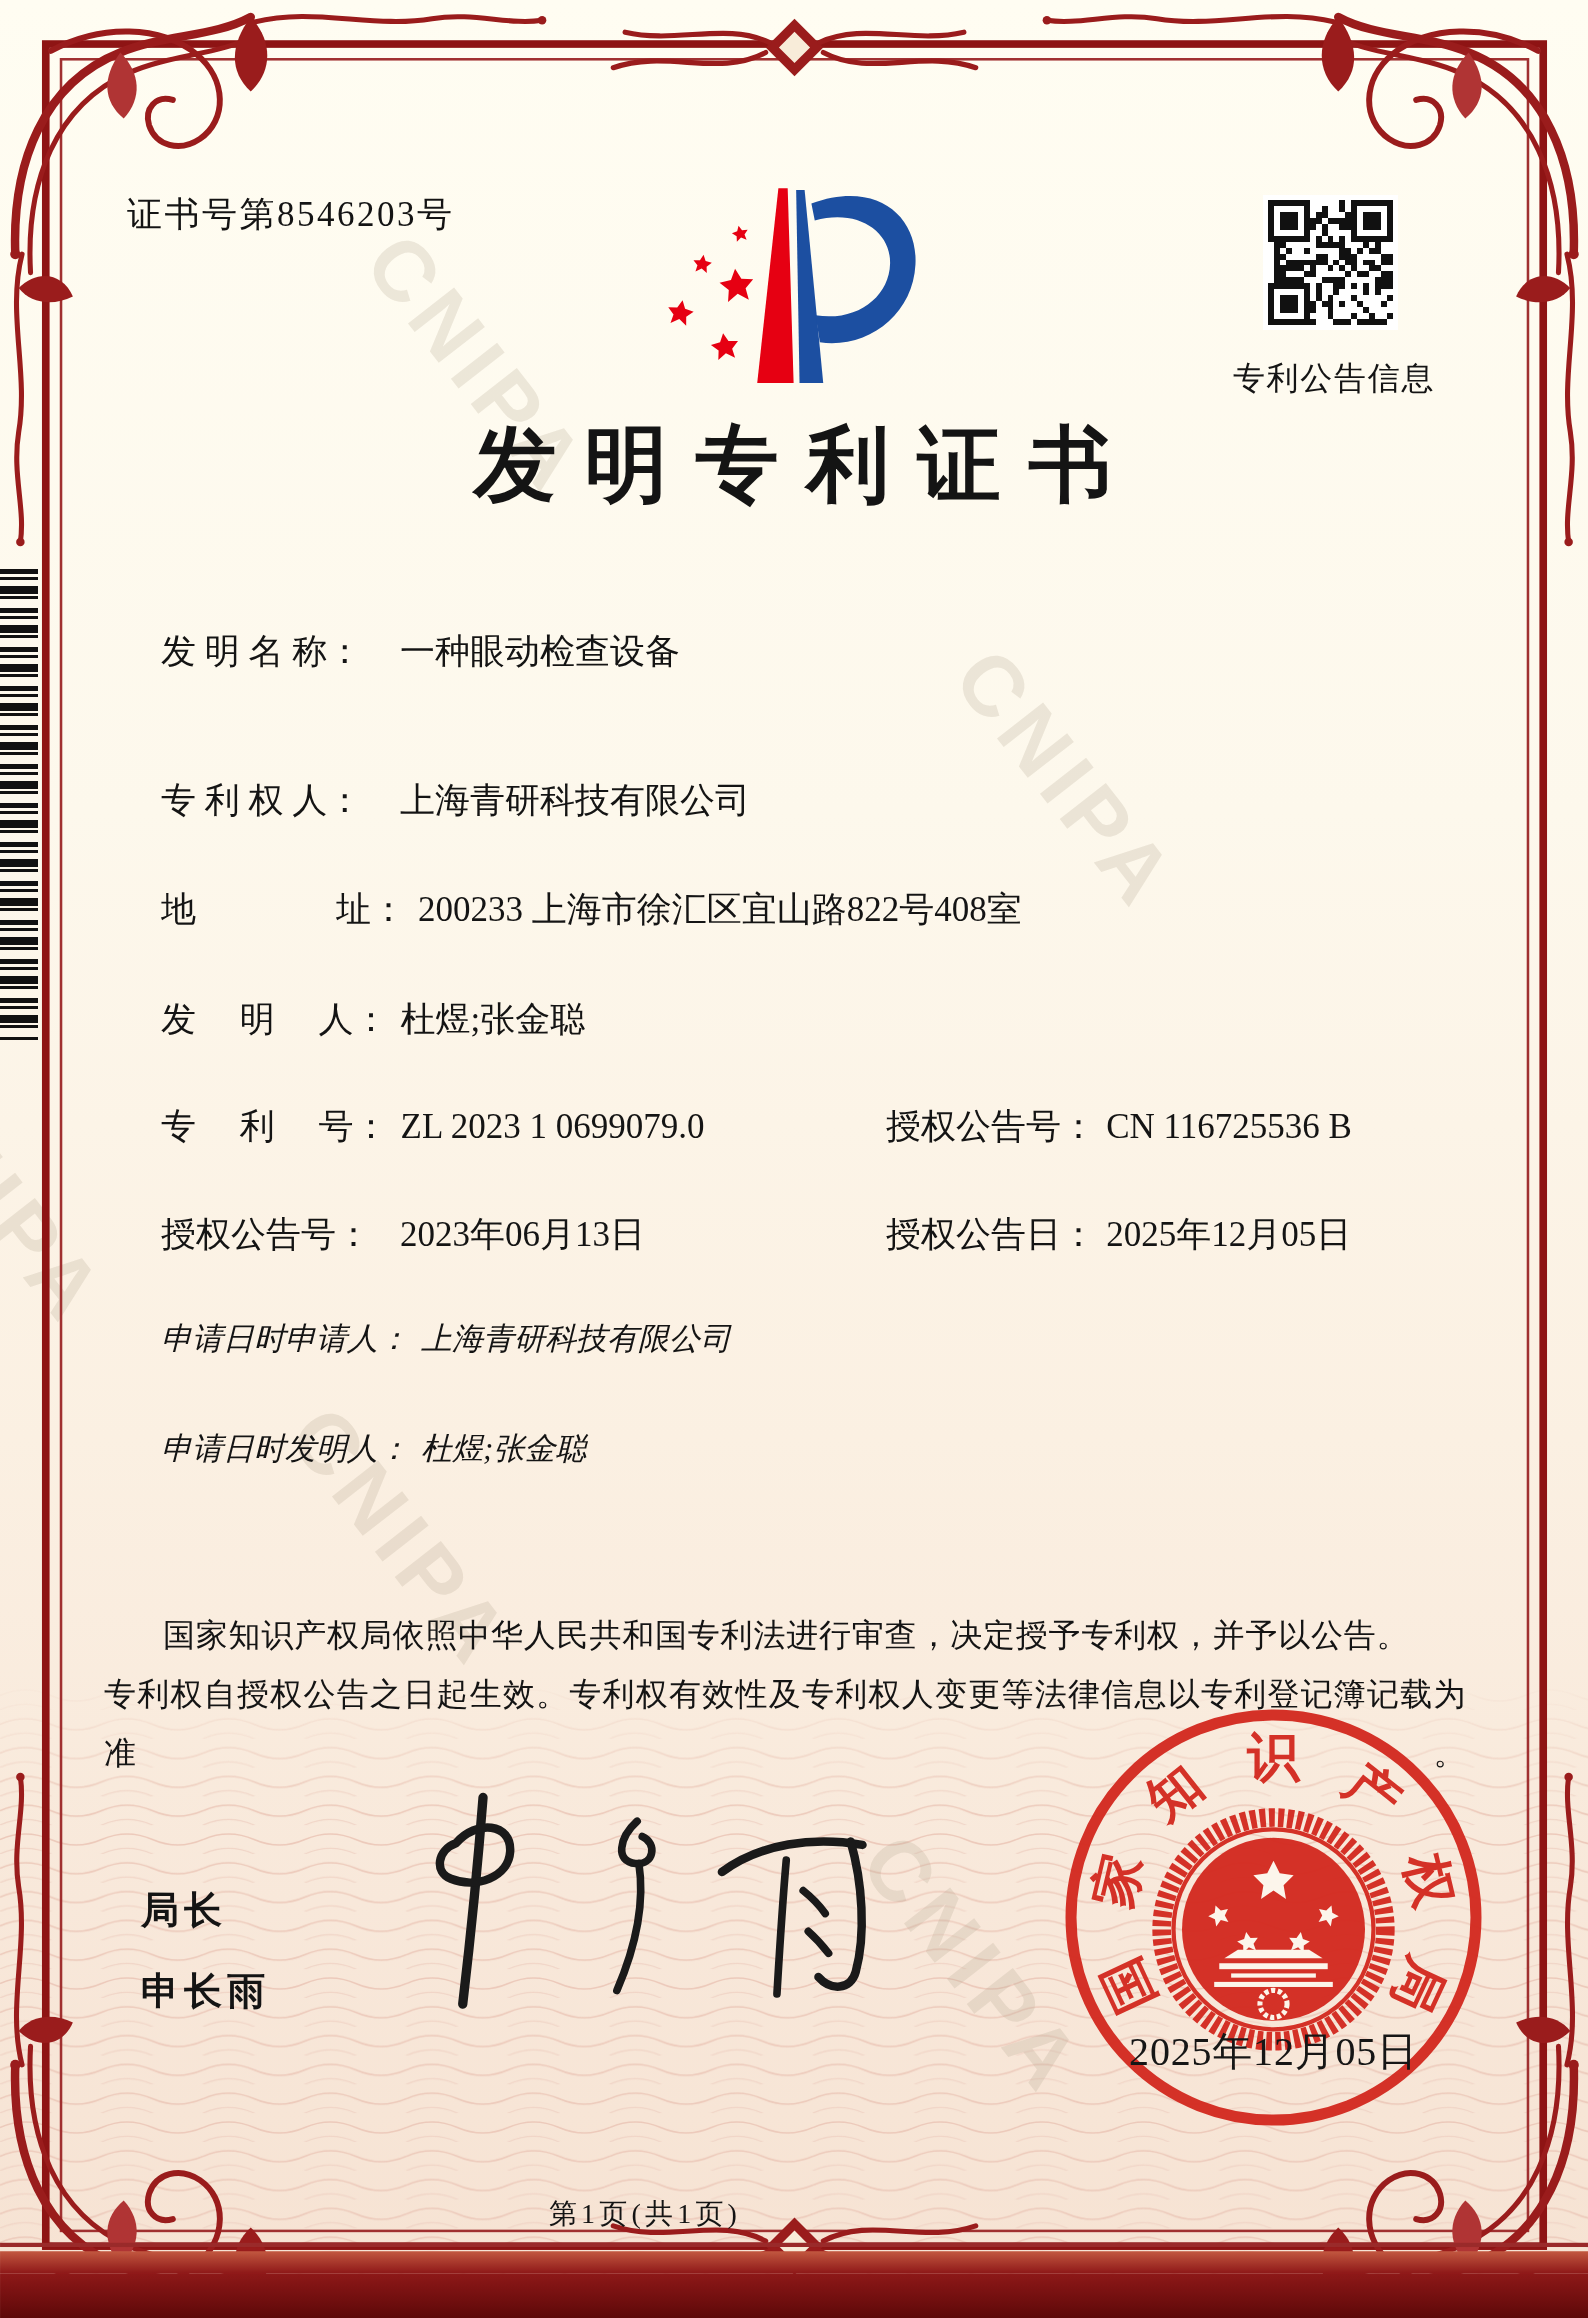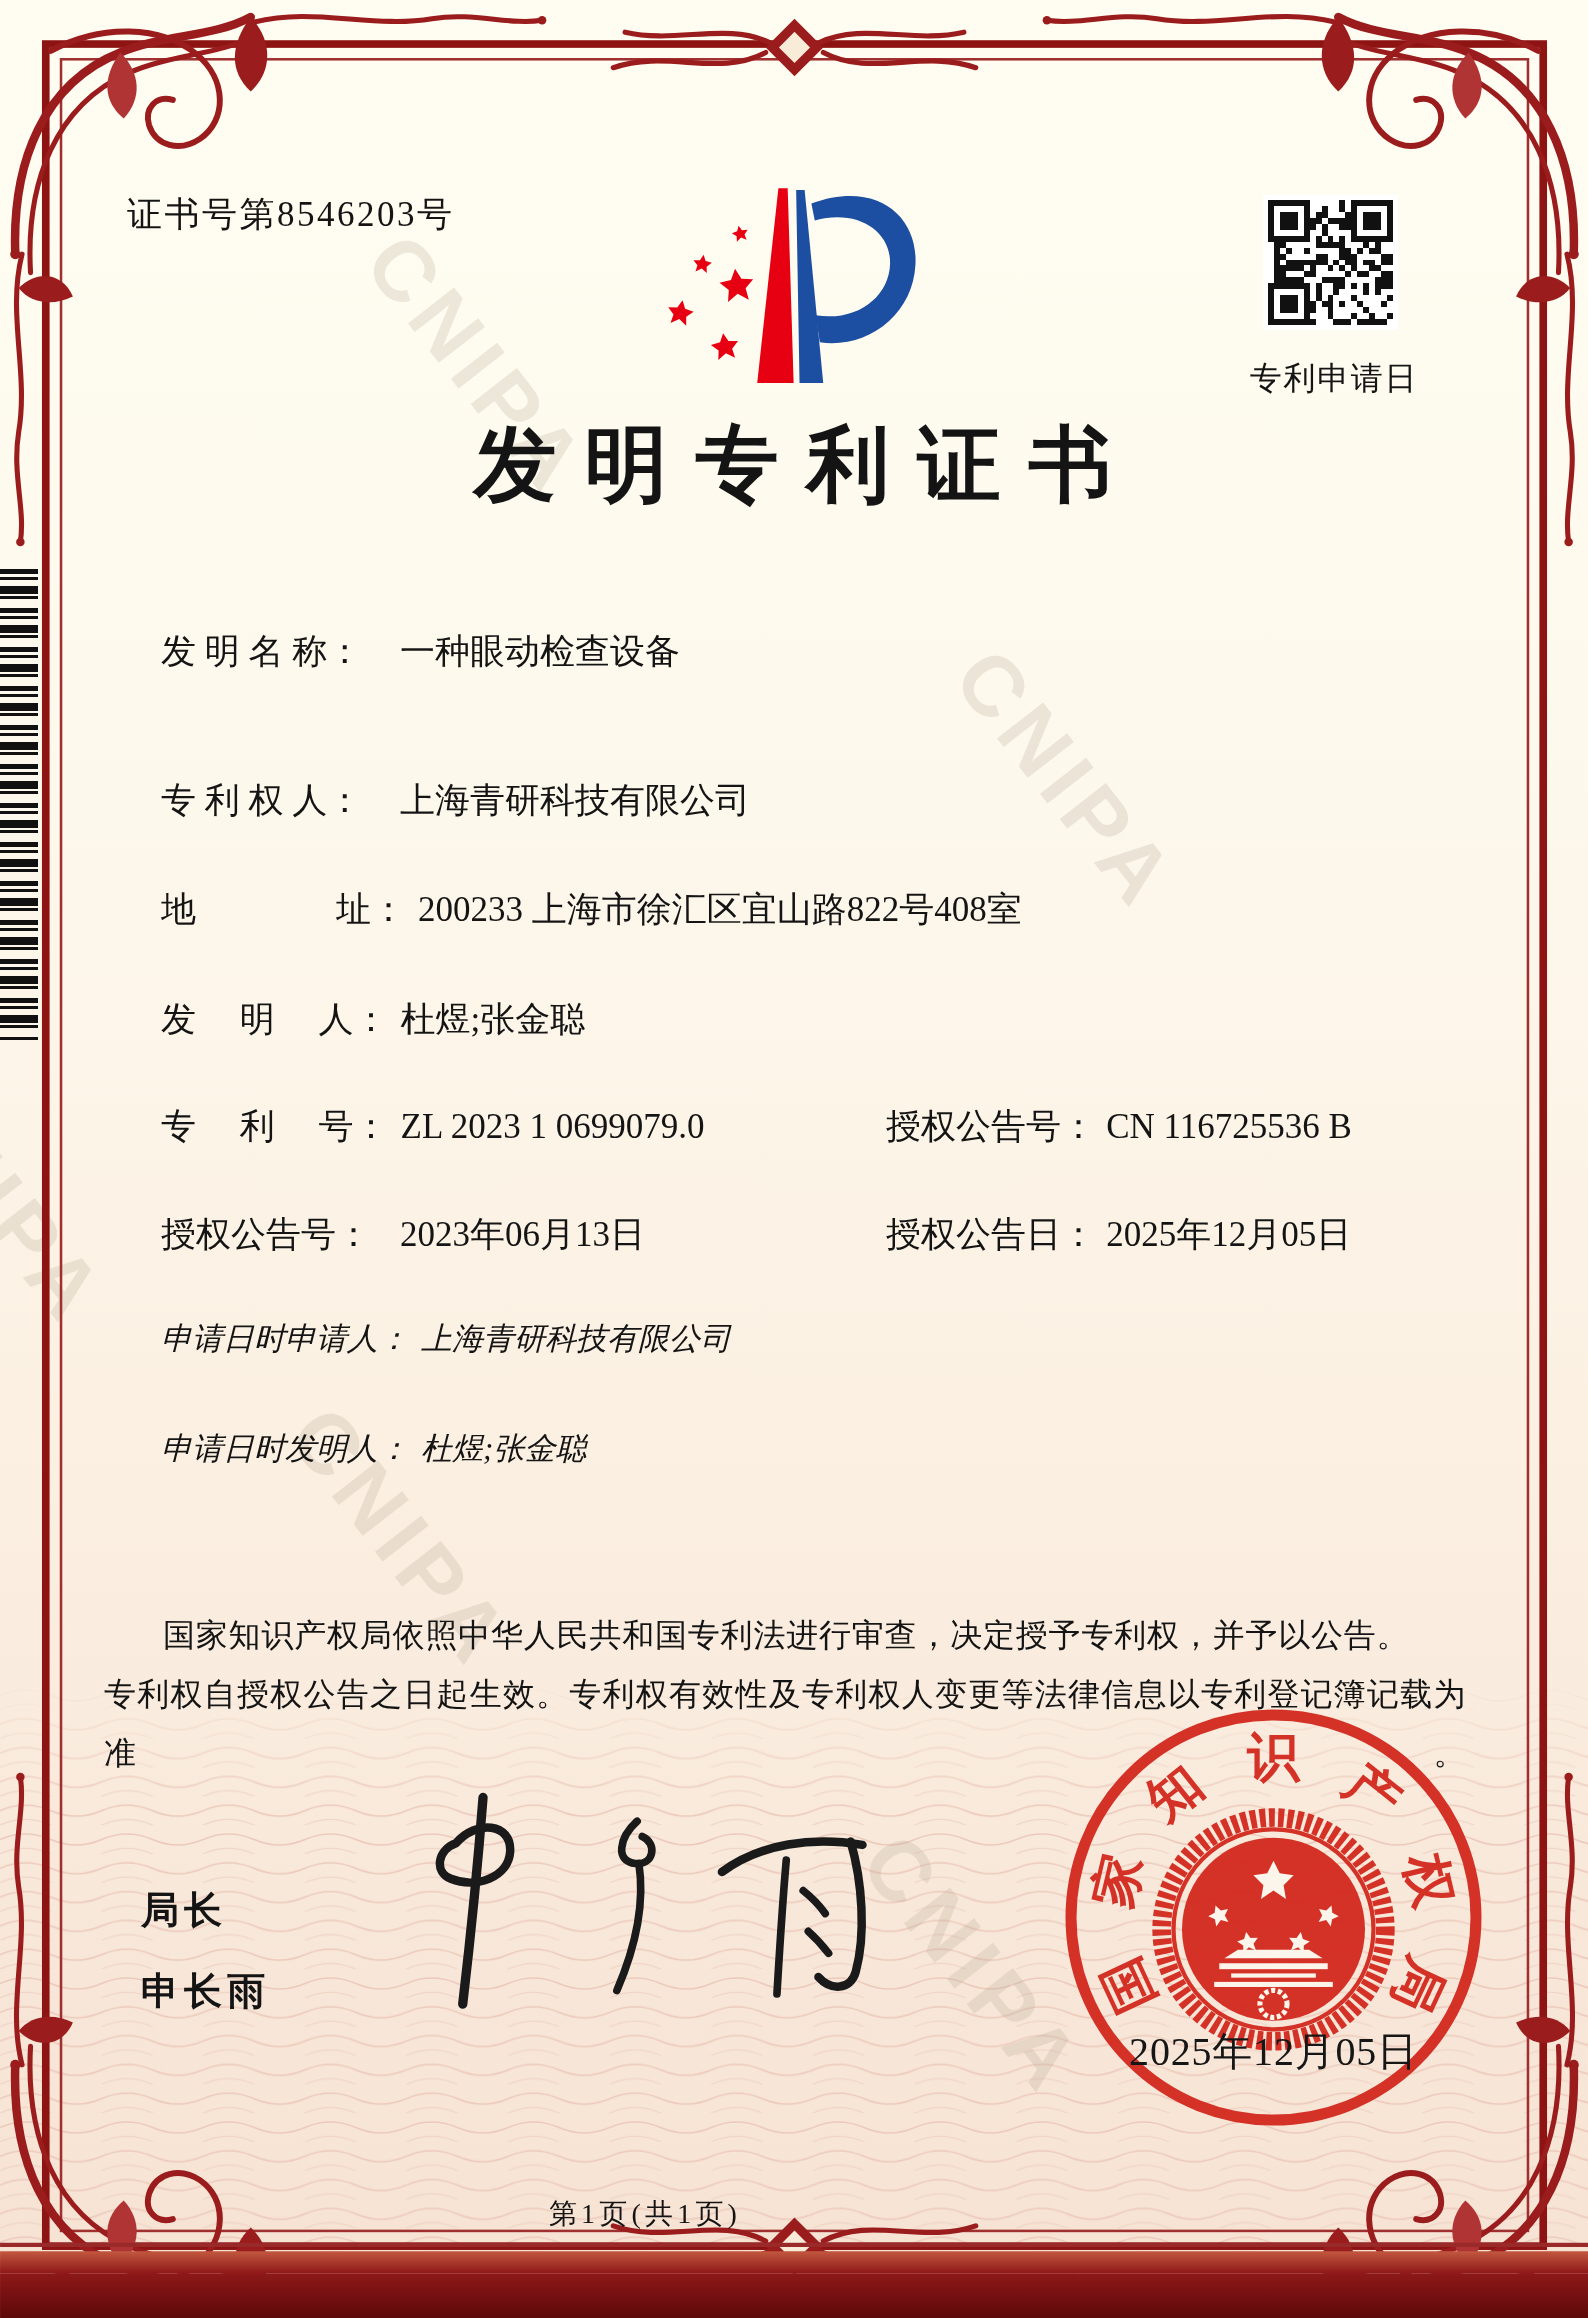--- a/index.html
+++ b/index.html
@@ -363,21 +363,21 @@
           <rect x="12" y="20" width="1" height="1"></rect>
           <rect x="13" y="20" width="1" height="1"></rect>
           <rect x="15" y="20" width="1" height="1"></rect>
           <rect x="16" y="20" width="1" height="1"></rect>
           <rect x="17" y="20" width="1" height="1"></rect>
           <rect x="18" y="20" width="1" height="1"></rect>
           <rect x="19" y="20" width="1" height="1"></rect>
         </g>
       </svg>
   </div>
-  <div class="content qr-label">专利申请日</div>
+  <div class="content qr-label">专利公告信息</div>
 
   <div class="content title">发明专利证书</div>
 
   <div class="row content" style="top:628px">
     <span class="lab">发 明 名 称：</span><span class="val">一种眼动检查设备</span>
   </div>
   <div class="row content" style="top:777px">
     <span class="lab">专 利 权 人：</span><span class="val">上海青研科技有限公司</span>
   </div>
   <div class="row content" style="top:886px">

